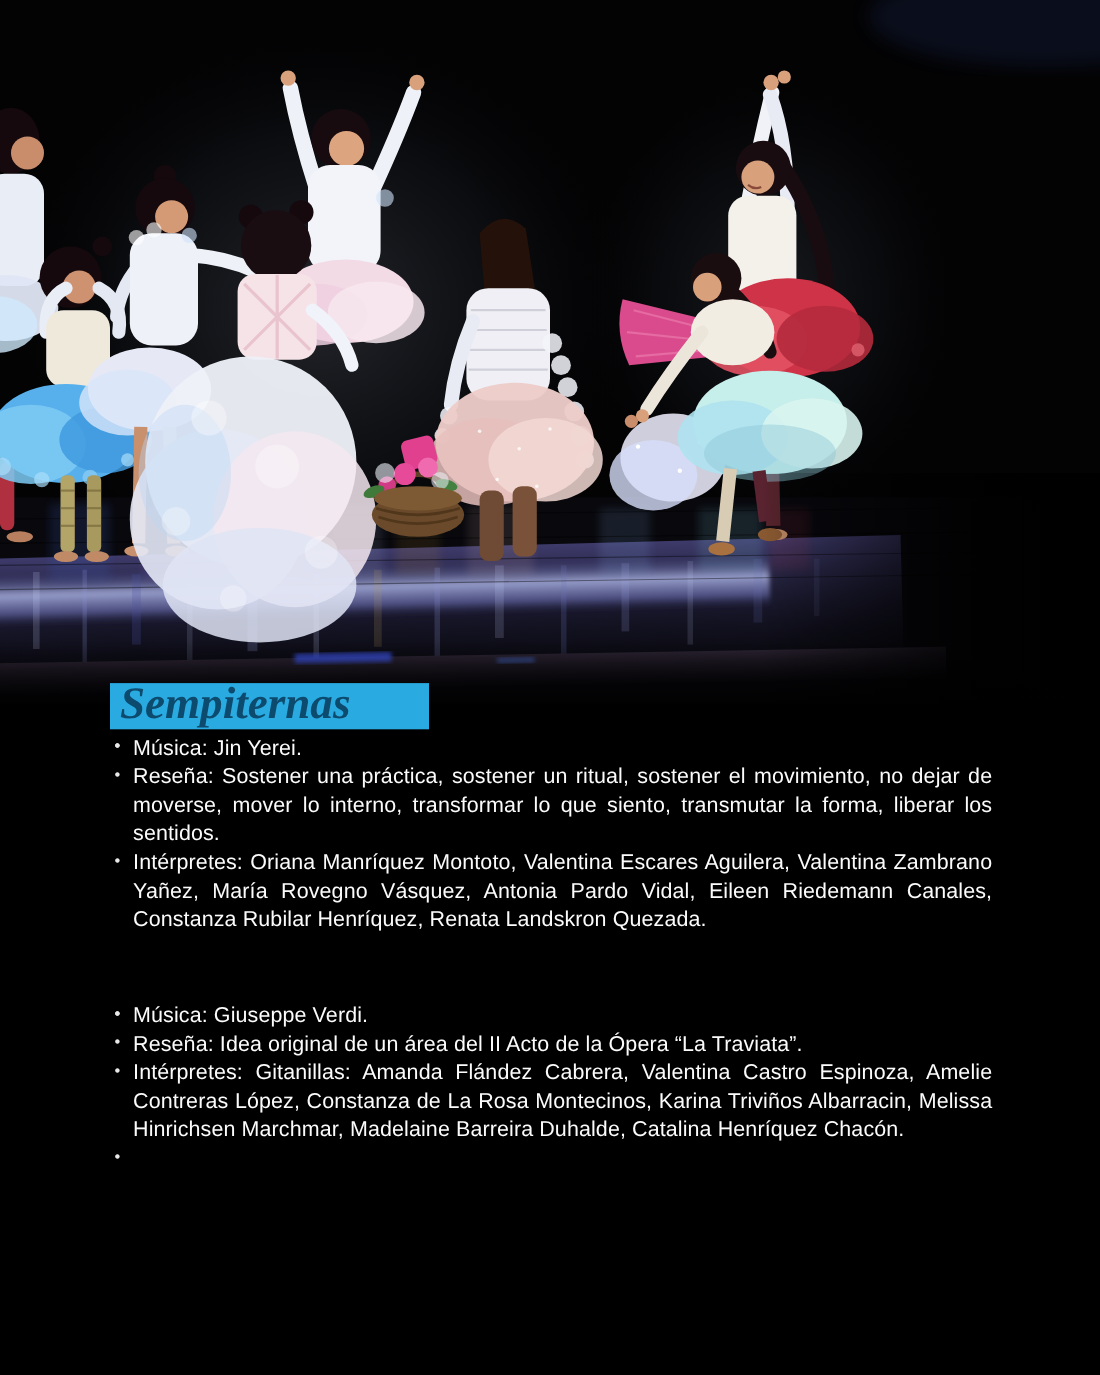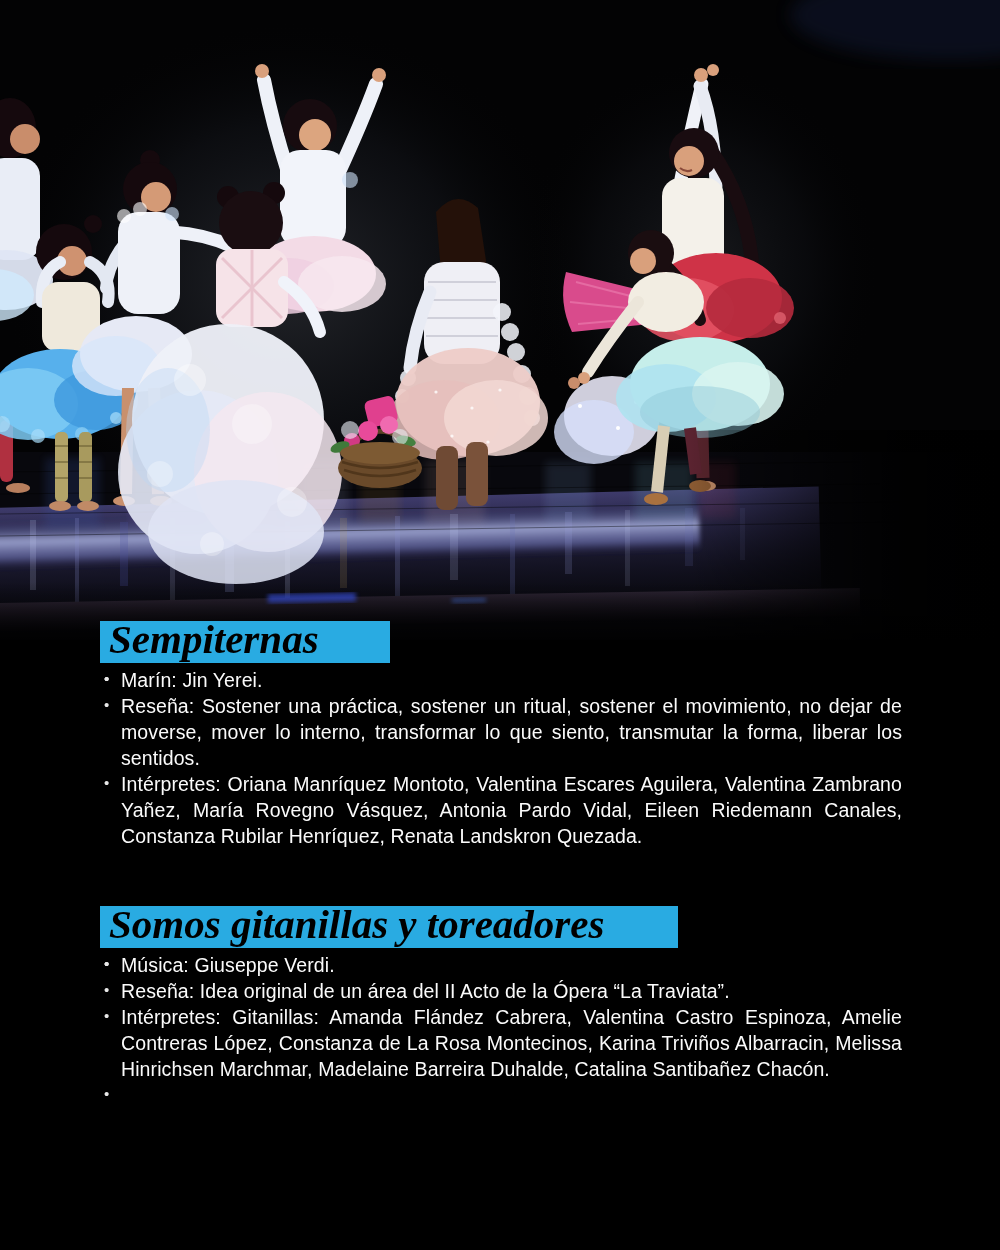--- a/index.html
+++ b/index.html
@@ -7,21 +7,21 @@
         font-family:"Liberation Sans","DejaVu Sans",sans-serif;}
   .photo{position:absolute;top:0;left:0;display:block;}
   .section{position:absolute;left:100px;width:802px;color:#fbfbfb;}
   .sec1{top:621px;}
   .sec2{top:906px;}
   .title-bar{display:flex;align-items:center;background:#29abe2;height:42px;
              padding-left:9px;box-sizing:border-box;overflow:visible;}
   .sec1 .title-bar{width:290px;}
   .sec2 .title-bar{width:578px;}
   .title-text{font-family:"Liberation Serif","DejaVu Serif",serif;font-style:italic;
-              font-weight:bold;font-size:41px;line-height:1;color:#000000;
+              font-weight:bold;font-size:41px;line-height:1;color:#0c4a6e;
               white-space:nowrap;padding-bottom:6px;}
   ul.bullets{list-style:none;margin:4px 0 0 0;padding:0;font-size:19.5px;line-height:26px;
              letter-spacing:.1px;}
   ul.bullets li{position:relative;padding-left:21px;text-align:justify;}
   ul.bullets li:last-child{}
   .dot{position:absolute;left:4px;top:-1px;font-size:15px;color:#e8e8e8;}
 </style>
 </head>
 <body>
 
@@ -334,52 +334,49 @@
   <section class="section sec1">
     <div class="title-bar">
       <span class="title-text">Sempiternas</span>
     </div>
     <ul class="bullets">
       <li>
         <span class="dot">•</span>
       </li>
       <li>
         <span class="dot">•</span>
-        <span>Marín: Jin Yerei.</span>
+        <span>Música: Jin Yerei.</span>
       </li>
       <li>
         <span class="dot">•</span>
         <span>Reseña: Sostener una práctica, sostener un ritual, sostener el movimiento, no dejar de moverse, mover lo interno, transformar lo que siento, transmutar la forma, liberar los sentidos.</span>
       </li>
       <li>
         <span class="dot">•</span>
         <span>Intérpretes: Oriana Manríquez Montoto, Valentina Escares Aguilera, Valentina Zambrano Yañez, María Rovegno Vásquez, Antonia Pardo Vidal, Eileen Riedemann Canales, Constanza Rubilar Henríquez, Renata Landskron Quezada.</span>
       </li>
     </ul>
   </section>
 
   <section class="section sec2">
-    <div class="title-bar">
-      <span class="title-text">Somos gitanillas y toreadores</span>
-    </div>
     <ul class="bullets">
       <li>
         <span class="dot">•</span>
       </li>
       <li>
         <span class="dot">•</span>
         <span>Música: Giuseppe Verdi.</span>
       </li>
       <li>
         <span class="dot">•</span>
         <span>Reseña: Idea original de un área del II Acto de la Ópera “La Traviata”.</span>
       </li>
       <li>
         <span class="dot">•</span>
-        <span>Intérpretes: Gitanillas: Amanda Flández Cabrera, Valentina Castro Espinoza, Amelie Contreras López, Constanza de La Rosa Montecinos, Karina Triviños Albarracin, Melissa Hinrichsen Marchmar, Madelaine Barreira Duhalde, Catalina Santibañez Chacón.</span>
+        <span>Intérpretes: Gitanillas: Amanda Flández Cabrera, Valentina Castro Espinoza, Amelie Contreras López, Constanza de La Rosa Montecinos, Karina Triviños Albarracin, Melissa Hinrichsen Marchmar, Madelaine Barreira Duhalde, Catalina Henríquez Chacón.</span>
       </li>
       <li>
         <span class="dot">•</span>
       </li>
     </ul>
   </section>
 
 </div>
 
 </body></html>

